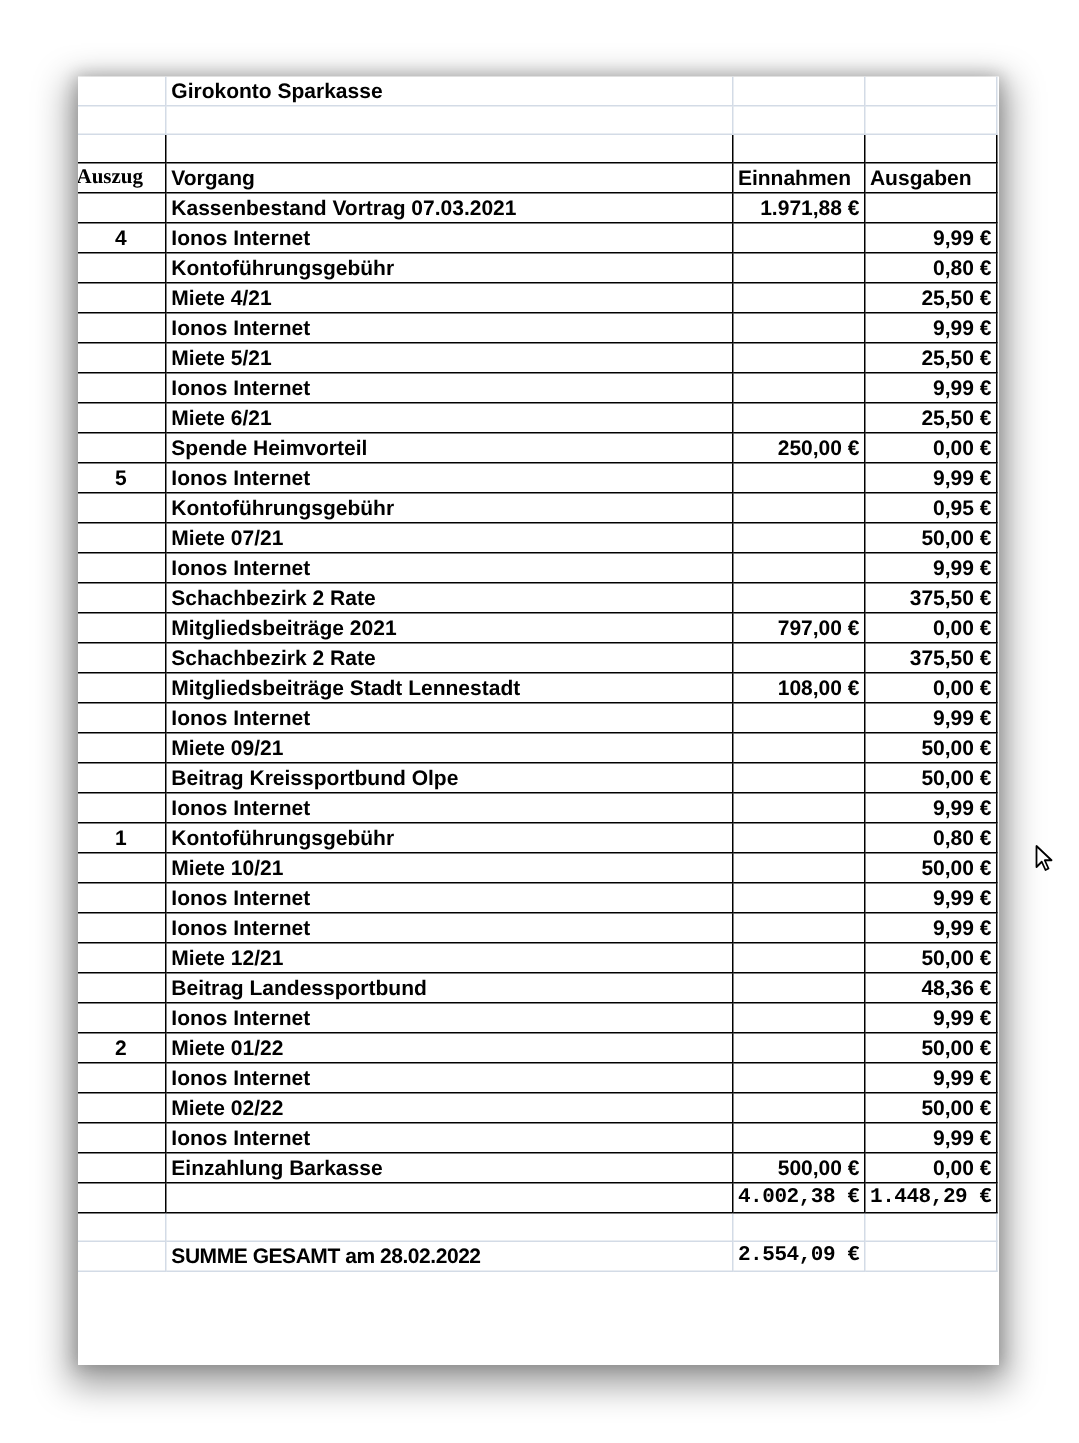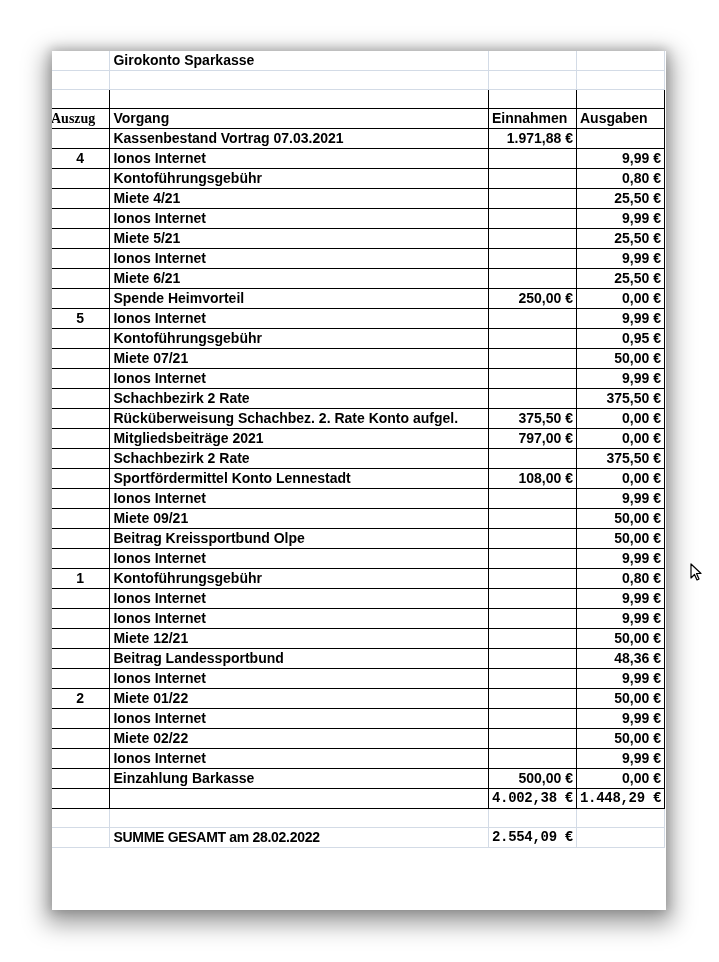--- a/index.html
+++ b/index.html
@@ -196,39 +196,33 @@
             <td class="num">9,99 €</td>
           </tr>
           <tr class="b">
             <td class="first ctr"></td>
             <td>Schachbezirk 2 Rate</td>
             <td class="num"></td>
             <td class="num">375,50 €</td>
           </tr>
           <tr class="b">
             <td class="first ctr"></td>
-            <td>Rücküberweisung Schachbez. 2. Rate  Konto aufgel.</td>
-            <td class="num">375,50 €</td>
-            <td class="num">0,00 €</td>
-          </tr>
-          <tr class="b">
-            <td class="first ctr"></td>
             <td>Mitgliedsbeiträge 2021</td>
             <td class="num">797,00 €</td>
             <td class="num">0,00 €</td>
           </tr>
           <tr class="b">
             <td class="first ctr"></td>
             <td>Schachbezirk 2 Rate</td>
             <td class="num"></td>
             <td class="num">375,50 €</td>
           </tr>
           <tr class="b">
             <td class="first ctr"></td>
-            <td>Sportfördermittel Konto Lennestadt</td>
+            <td>Mitgliedsbeiträge Stadt Lennestadt</td>
             <td class="num">108,00 €</td>
             <td class="num">0,00 €</td>
           </tr>
           <tr class="b">
             <td class="first ctr"></td>
             <td>Ionos Internet</td>
             <td class="num"></td>
             <td class="num">9,99 €</td>
           </tr>
           <tr class="b">
@@ -247,20 +241,26 @@
             <td class="first ctr"></td>
             <td>Ionos Internet</td>
             <td class="num"></td>
             <td class="num">9,99 €</td>
           </tr>
           <tr class="b">
             <td class="first ctr">1</td>
             <td>Kontoführungsgebühr</td>
             <td class="num"></td>
             <td class="num">0,80 €</td>
+          </tr>
+          <tr class="b">
+            <td class="first ctr"></td>
+            <td>Miete 10/21</td>
+            <td class="num"></td>
+            <td class="num">50,00 €</td>
           </tr>
           <tr class="b">
             <td class="first ctr"></td>
             <td>Ionos Internet</td>
             <td class="num"></td>
             <td class="num">9,99 €</td>
           </tr>
           <tr class="b">
             <td class="first ctr"></td>
             <td>Ionos Internet</td>

